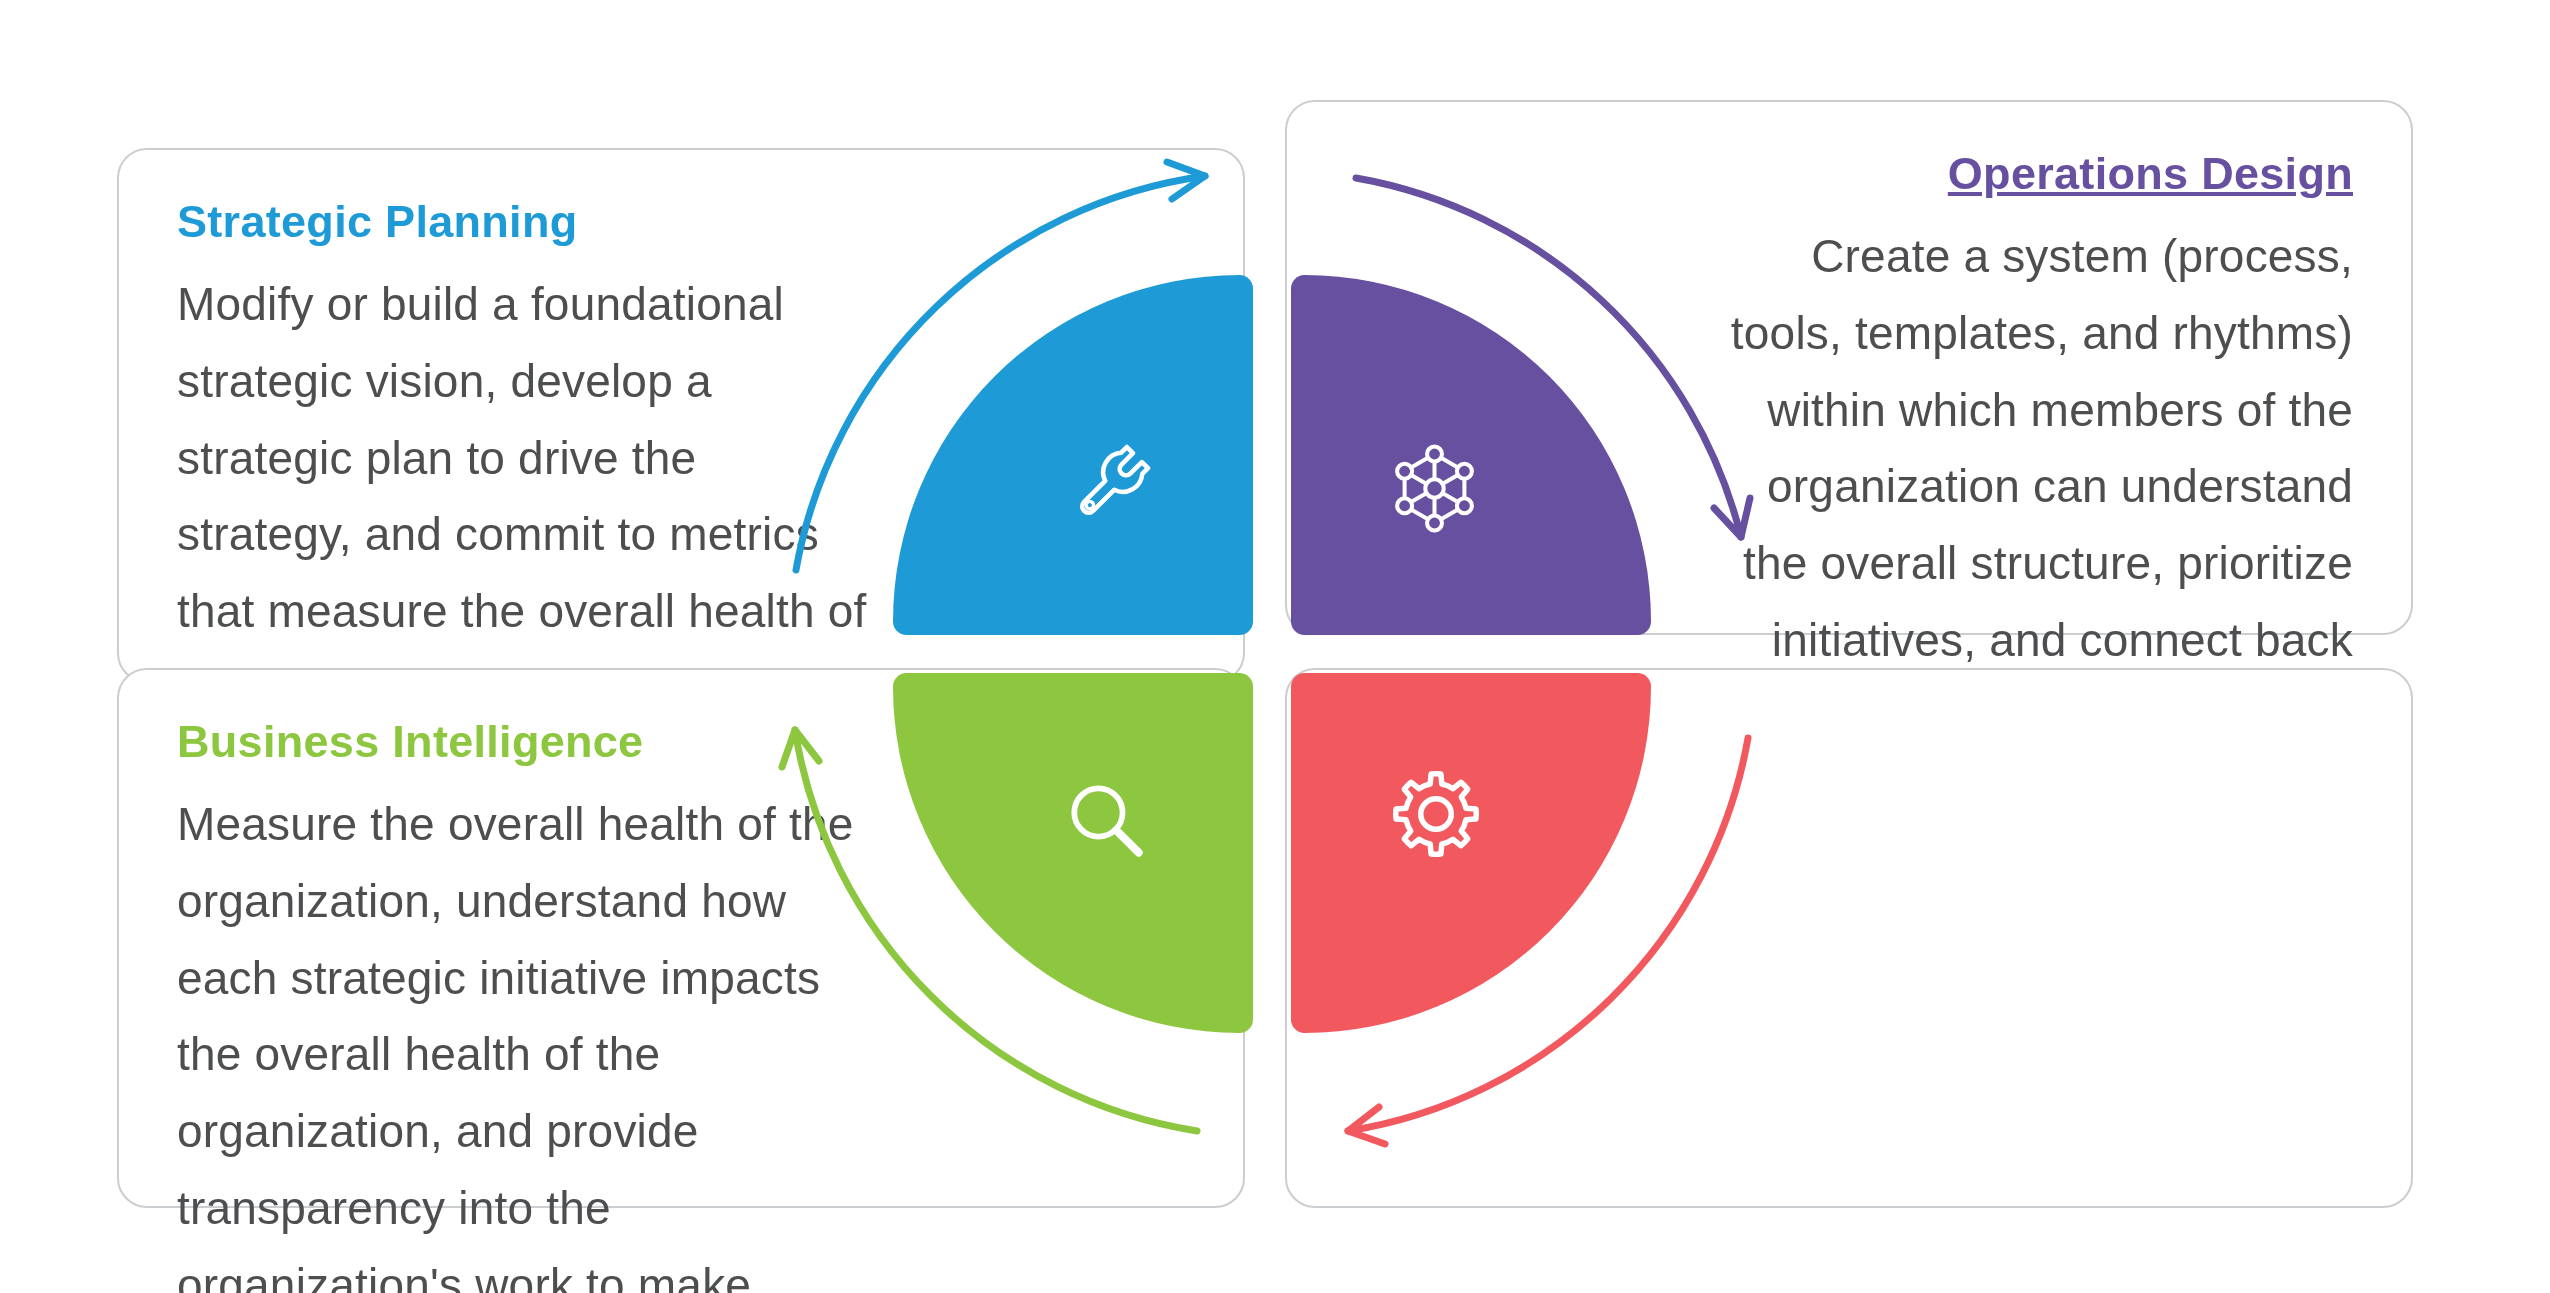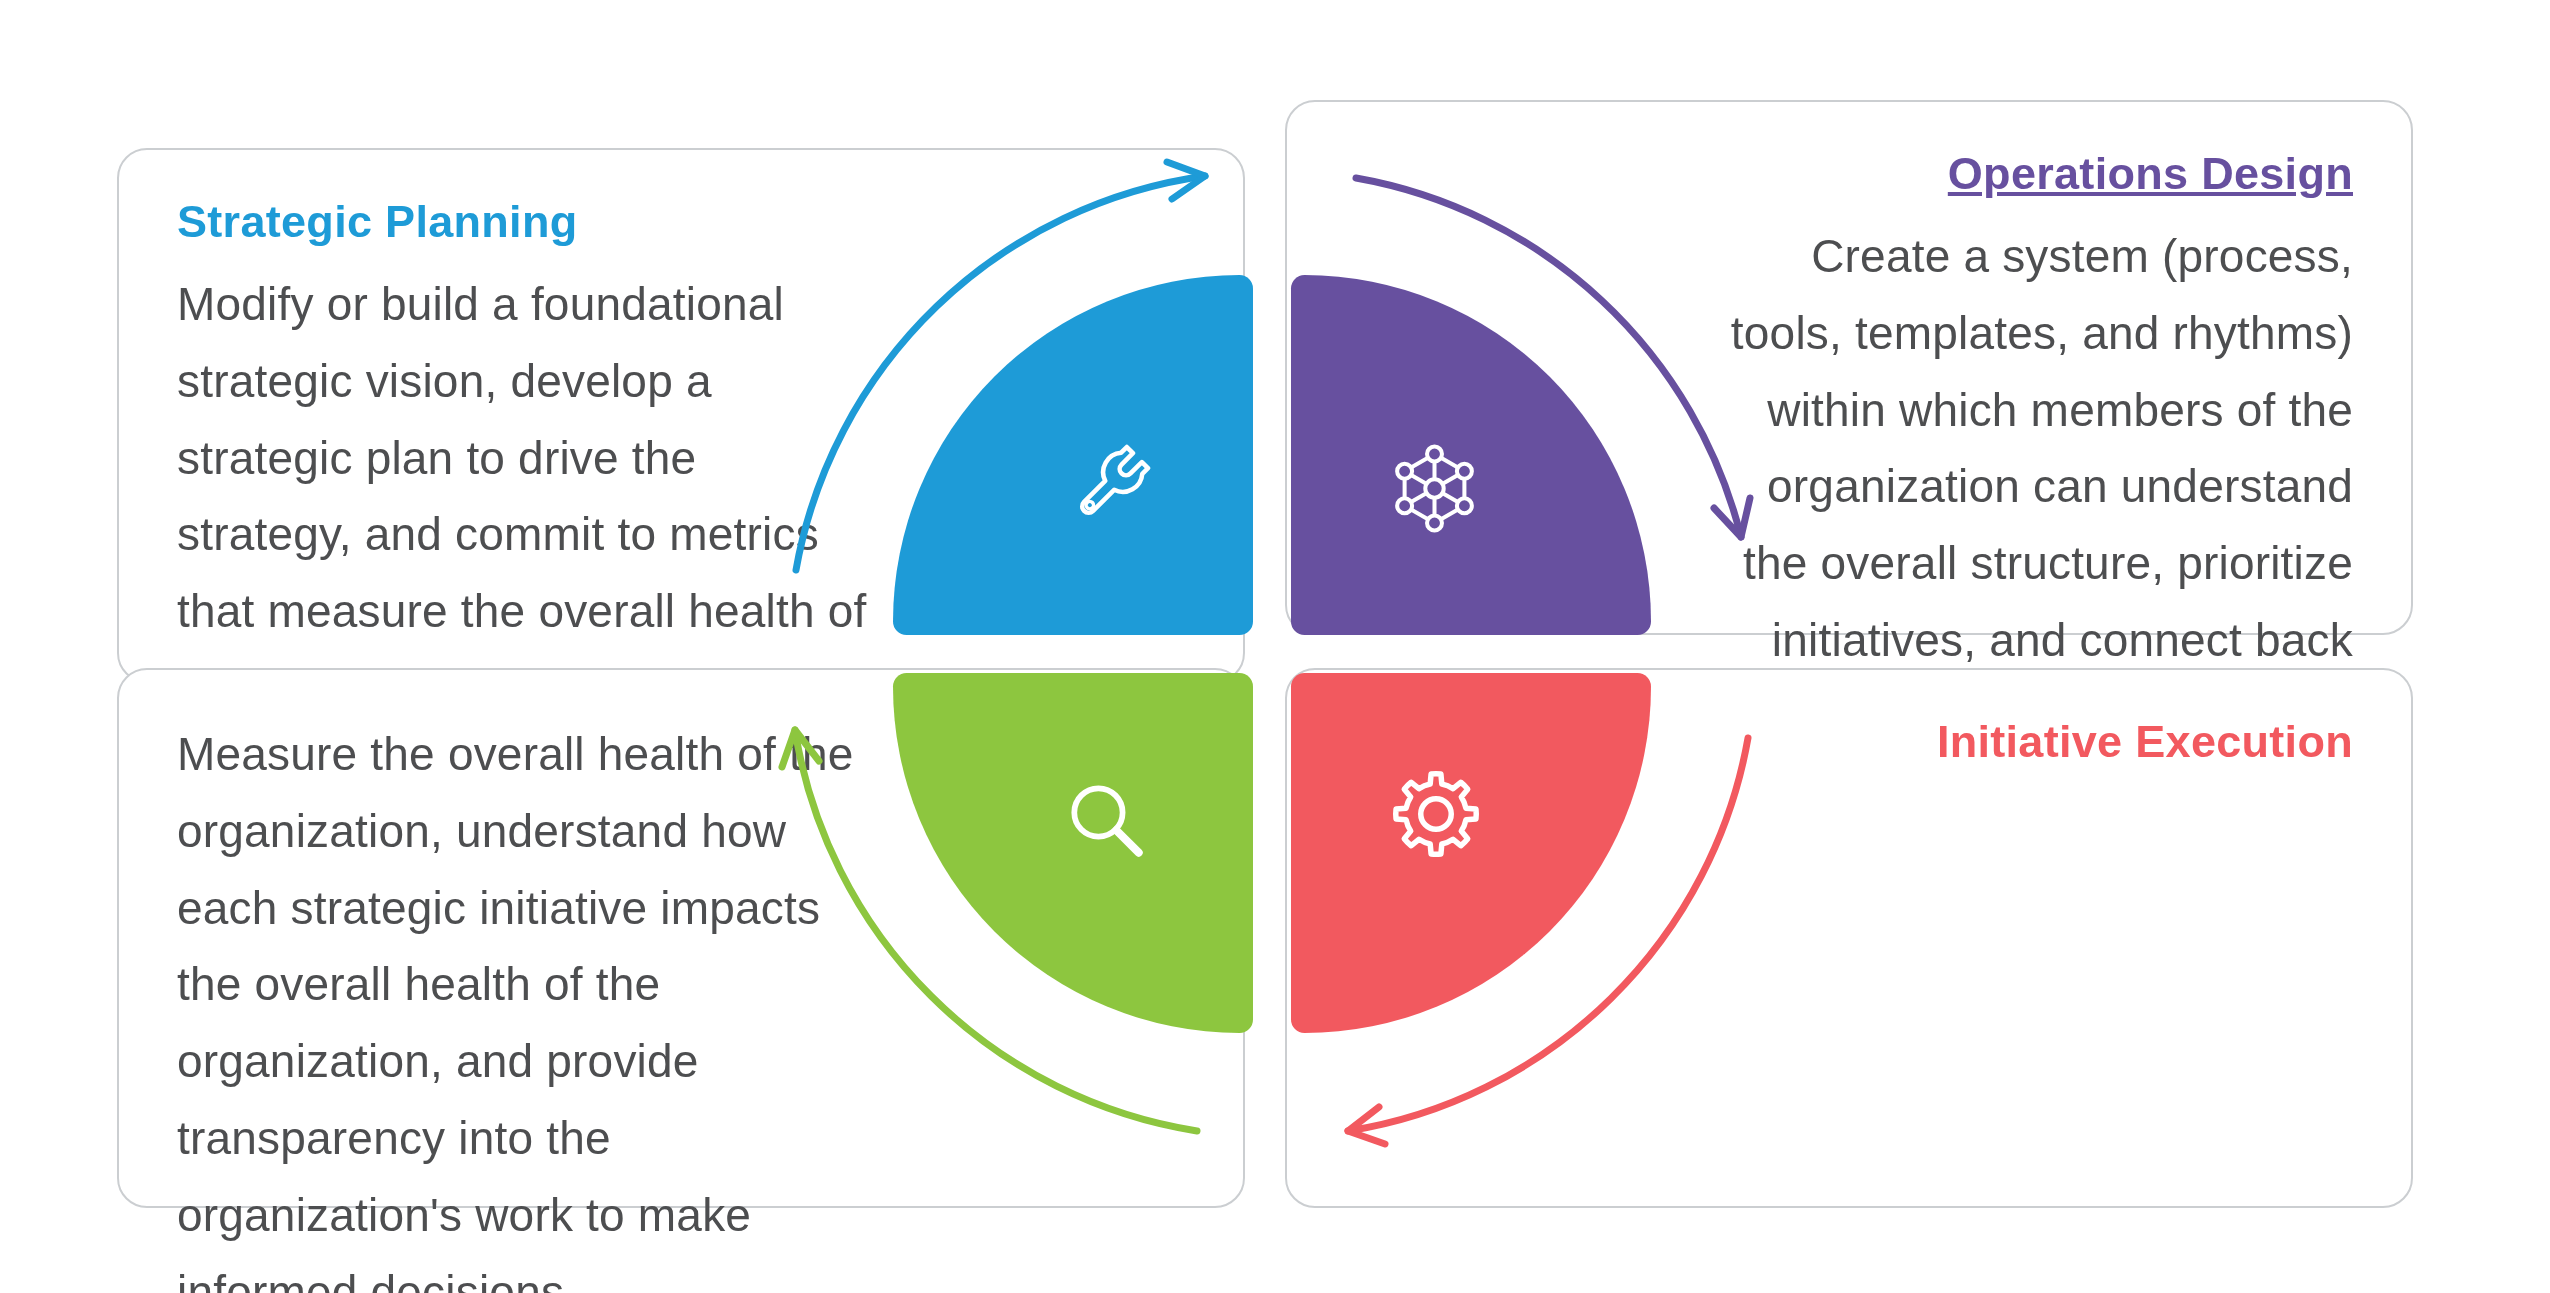--- a/index.html
+++ b/index.html
@@ -91,25 +91,25 @@
     <h2 class="t-blue">Strategic Planning</h2>
     <p>Modify or build a foundational strategic vision, develop a strategic plan to drive the strategy, and commit to metrics that measure the overall health of the organization.</p>
   </div>
 
   <div class="card align-right" id="card-tr">
     <h2 class="t-purple">Operations Design</h2>
     <p>Create a system (process, tools, templates, and rhythms) within which members of the organization can understand the overall structure, prioritize initiatives, and connect back to the business strategy.</p>
   </div>
 
   <div class="card" id="card-bl">
+    <h2 class="t-green">Business Intelligence</h2>
     <p>Measure the overall health of the organization, understand how each strategic initiative impacts the overall health of the organization, and provide transparency into the organization's work to make informed decisions.</p>
   </div>
 
   <div class="card align-right" id="card-br">
-    <h2 class="t-red">Initiative Execution</h2>
   </div>
 
   <div>
 
     <div class="quad" id="quad-blue">
       <svg width="115" height="115" viewBox="0 0 100 100">
         <g transform="rotate(45 50 50)">
           <path class="icon-stroke" stroke-width="4" d="M37 12 L37 19 A17 17 0 0 0 44.5 46.1 L44.5 72 A5.5 5.5 0 0 0 55.5 72 L55.5 46.1 A17 17 0 0 0 63 19 L63 12 L55.5 12 L55.5 26 A5.5 5.5 0 0 1 44.5 26 L44.5 12 Z"></path>
           <circle class="icon-stroke" stroke-width="3" cx="50" cy="70.5" r="3.2"></circle>
         </g>

